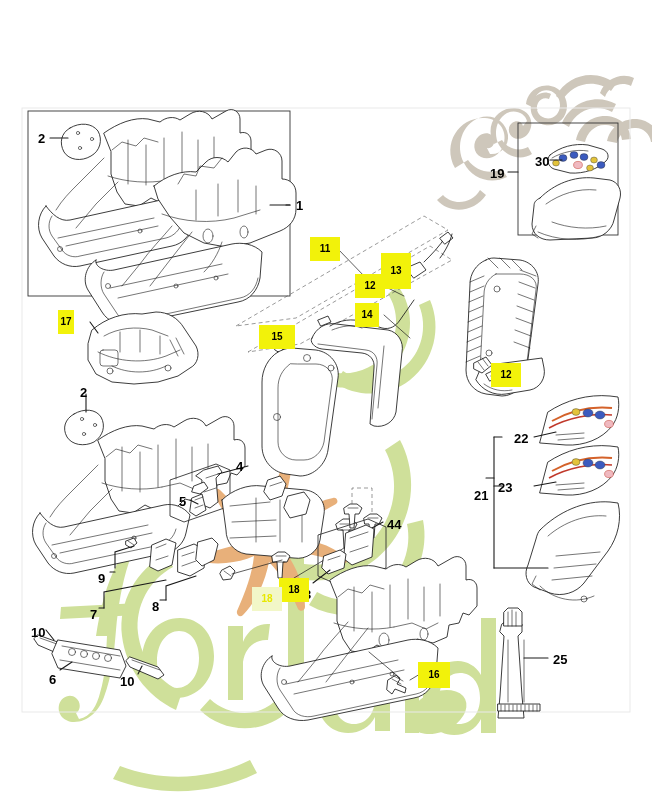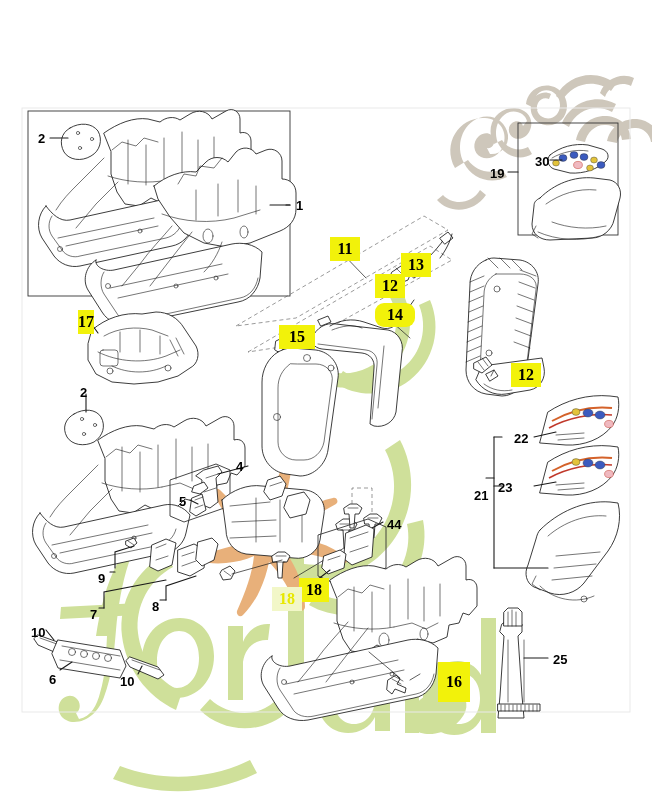--- a/index.html
+++ b/index.html
@@ -3,24 +3,24 @@
 <meta charset="utf-8">
 <style>
   html,body{margin:0;padding:0;background:#ffffff;}
   body{width:652px;height:800px;overflow:hidden;
        font-family:"Liberation Sans",sans-serif;}
   #sheet{position:relative;width:652px;height:800px;background:#fff;}
   svg{display:block;}
   .lbl{position:absolute;font-family:"Liberation Sans",sans-serif;
        font-weight:bold;font-size:13px;color:#000;line-height:1;
        white-space:nowrap;}
-  .hl{position:absolute;font-family:Liberation Serif, serif;
-      font-weight:bold;font-size:16px;color:#000;line-height:1;
+  .hl{position:absolute;font-family:Liberation Sans, sans-serif;
+      font-weight:bold;font-size:10px;color:#000;line-height:1;
       background:#f2f20a;display:flex;align-items:center;
-      justify-content:center;white-space:nowrap;margin-left:20px;}
+      justify-content:center;white-space:nowrap;}
   .hl.faded{background:#f2f7c8;color:#e8e800;}
 </style>
 </head>
 <body>
 
 <div id="sheet">
 
 <svg width="652" height="800" viewBox="0 0 652 800">
   <defs>
     <style>
@@ -596,23 +596,23 @@
       <div class="lbl" style="left: 120px; top: 675px;">10</div>
       <div class="lbl" style="left: 490px; top: 167px;">19</div>
       <div class="lbl" style="left: 535px; top: 155px;">30</div>
       <div class="lbl" style="left: 474px; top: 473px; margin-top: 16px;">21</div>
       <div class="lbl" style="left: 514px; top: 432px;">22</div>
       <div class="lbl" style="left: 498px; top: 481px;">23</div>
       <div class="lbl" style="left: 387px; top: 518px;">44</div>
       <div class="lbl" style="left: 553px; top: 653px;">25</div>
       <div class="hl" style="left: 310px; top: 237px; width: 30px; height: 24px;">11</div>
       <div class="hl" style="left: 355px; top: 274px; width: 30px; height: 24px;">12</div>
-      <div class="hl" style="left: 381px; top: 253px; width: 30px; height: 24px;">13</div>
-      <div class="hl" style="left: 355px; top: 303px; width: 40px; height: 24px; border-radius: 9px;">14</div>
+      <div class="hl" style="left: 381px; top: 253px; width: 30px; height: 36px;">13</div>
+      <div class="hl" style="left: 355px; top: 303px; width: 24px; height: 24px;">14</div>
       <div class="hl" style="left: 259px; top: 325px; width: 36px; height: 24px;">15</div>
       <div class="hl" style="left: 491px; top: 363px; width: 30px; height: 24px;">12</div>
-      <div class="hl" style="left: 418px; top: 662px; width: 32px; height: 40px;">16</div>
+      <div class="hl" style="left: 418px; top: 662px; width: 32px; height: 26px;">16</div>
       <div class="hl" style="left: 58px; top: 310px; width: 16px; height: 24px;">17</div>
       <div class="hl" style="left: 279px; top: 578px; width: 30px; height: 24px;">18</div>
       <div class="hl faded" style="left: 252px; top: 587px; width: 30px; height: 24px;">18</div>
     </div>
 
 </div>
 
 </body></html>

